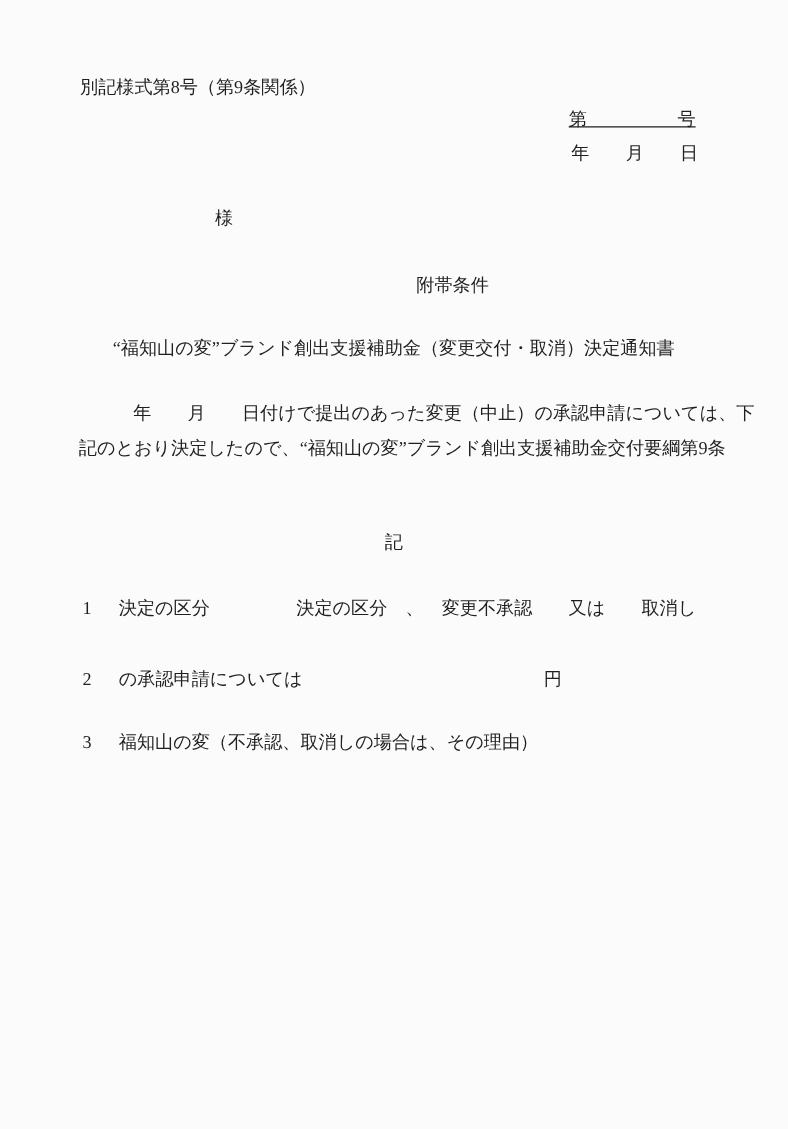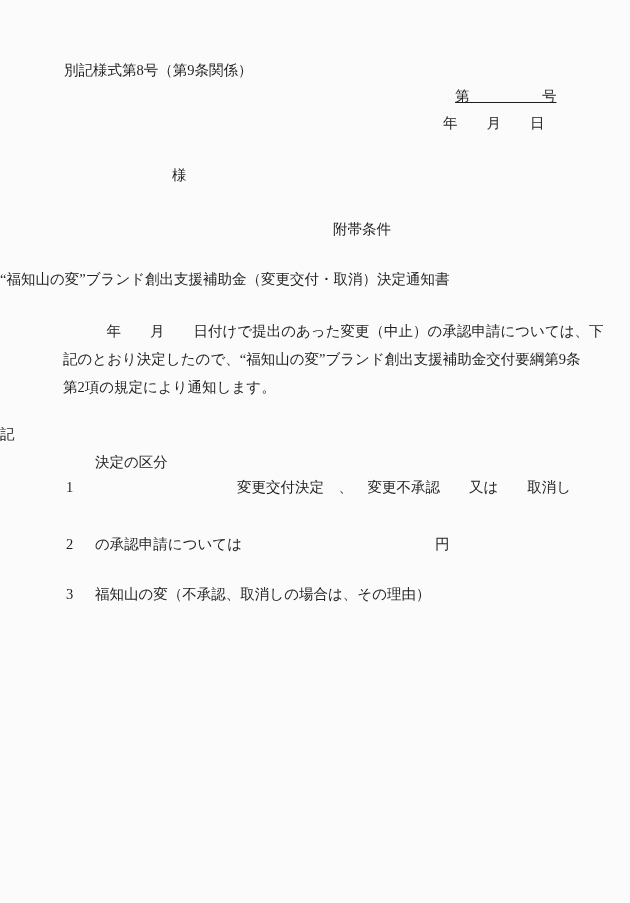--- a/index.html
+++ b/index.html
@@ -16,52 +16,52 @@
     height: 742px;
     overflow: hidden;
     font-size: 14.5px;
     line-height: 20px;
   }
   .abs { position: absolute; white-space: pre; }
   .center-line {
     position: absolute;
     left: 0;
     width: 100%;
+    text-align: center;
     white-space: pre;
   }
 </style>
 </head>
 <body>
 
 <div class="page">
 
   <div class="abs" style="left:64px; top:60px;">別記様式第8号（第9条関係）</div>
 
   <div class="abs" style="left:455px; top:86px;text-decoration:underline;">第　　　　　号</div>
 
-  <div class="abs" style="left:443px; top:113px;">年　　月　　日</div>
+  <div class="abs" style="left:457px; top:113px;">年　　月　　日</div>
 
   <div class="abs" style="left:172px; top:165px;">様</div>
 
   <div class="abs" style="left:333px; top:219px;">附帯条件</div>
 
   <div class="center-line" style="top:269px;">“福知山の変”ブランド創出支援補助金（変更交付・取消）決定通知書</div>
 
   <div class="abs" style="left:63px; top:321px;font-family:Liberation Serif, serif;">　　　年　　月　　日付けで提出のあった変更（中止）の承認申請については、下</div>
 
   <div class="abs" style="left:63px; top:349px;">記のとおり決定したので、“福知山の変”ブランド創出支援補助金交付要綱第9条</div>
 
-  <div class="abs" style="left:63px; top:377px;">第2項の規定により通知します。</div>
 
   <div class="center-line" style="top:424px;">記</div>
 
   <div>
     <span class="abs" style="left:66px; top:477px;">1</span>
-    <span class="abs" style="left:95px; top:452px;">決定の区分</span>
-    <span class="abs" style="left:237px; top:477px;">変更交付決定　、　変更不承認　　又は　　取消し</span>
+    <span class="abs" style="left:95px; top:477px;">決定の区分</span>
+    <span class="abs" style="left:237px; top:477px;">決定の区分　、　変更不承認　　又は　　取消し</span>
   </div>
 
   <div>
     <span class="abs" style="left:66px; top:534px;">2</span>
     <span class="abs" style="left:95px; top:534px;">の承認申請については</span>
     <span class="abs" style="left:435px; top:534px;">円</span>
   </div>
 
   <div>
     <span class="abs" style="left:66px; top:584px;">3</span>

